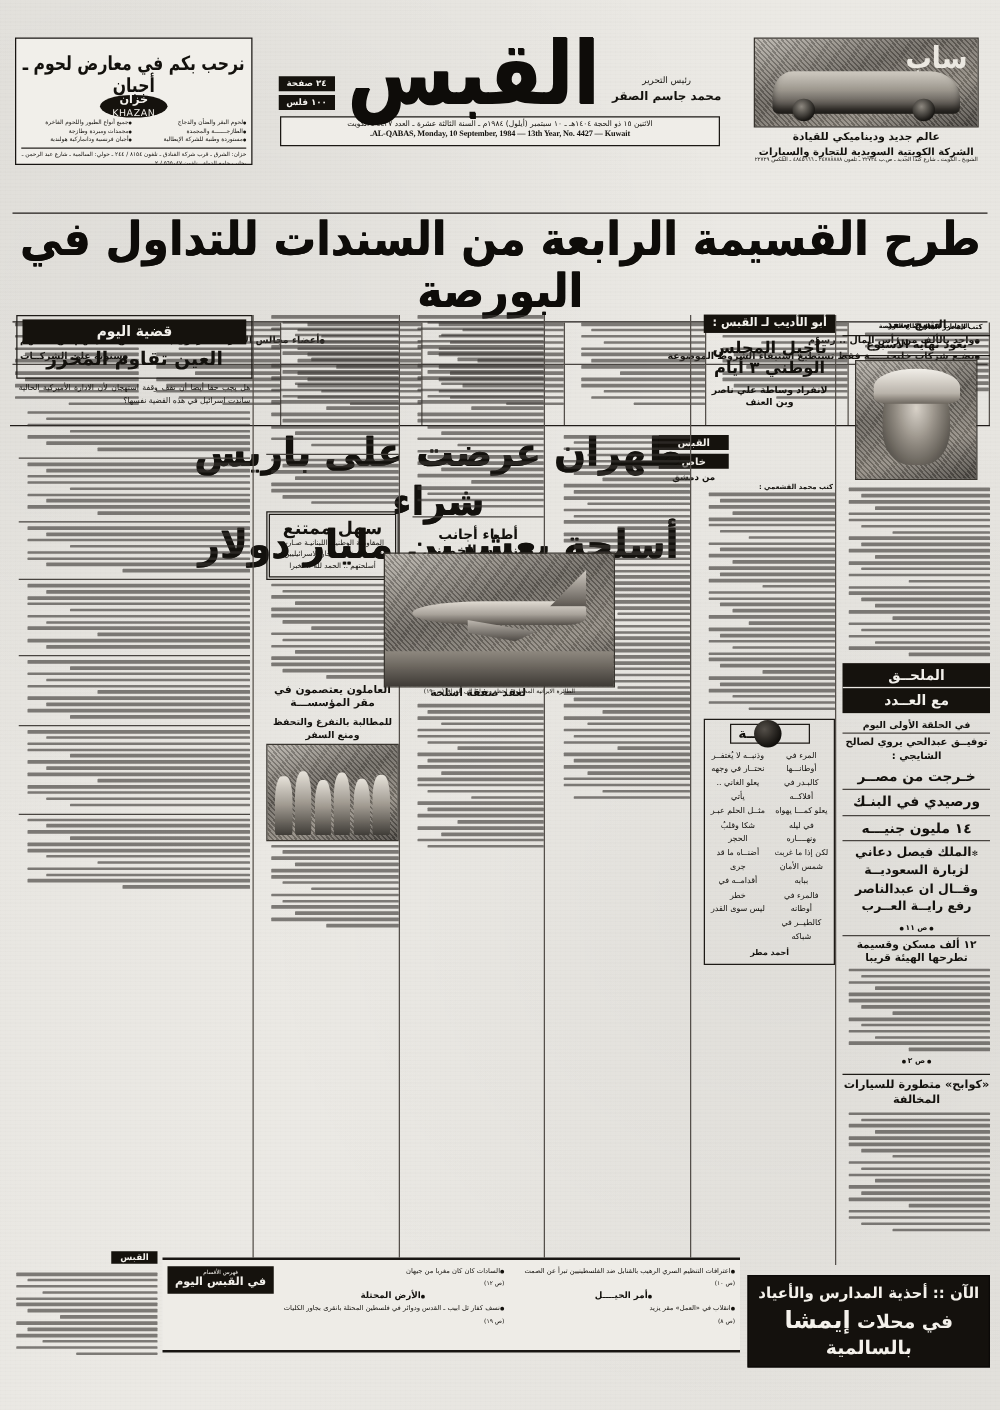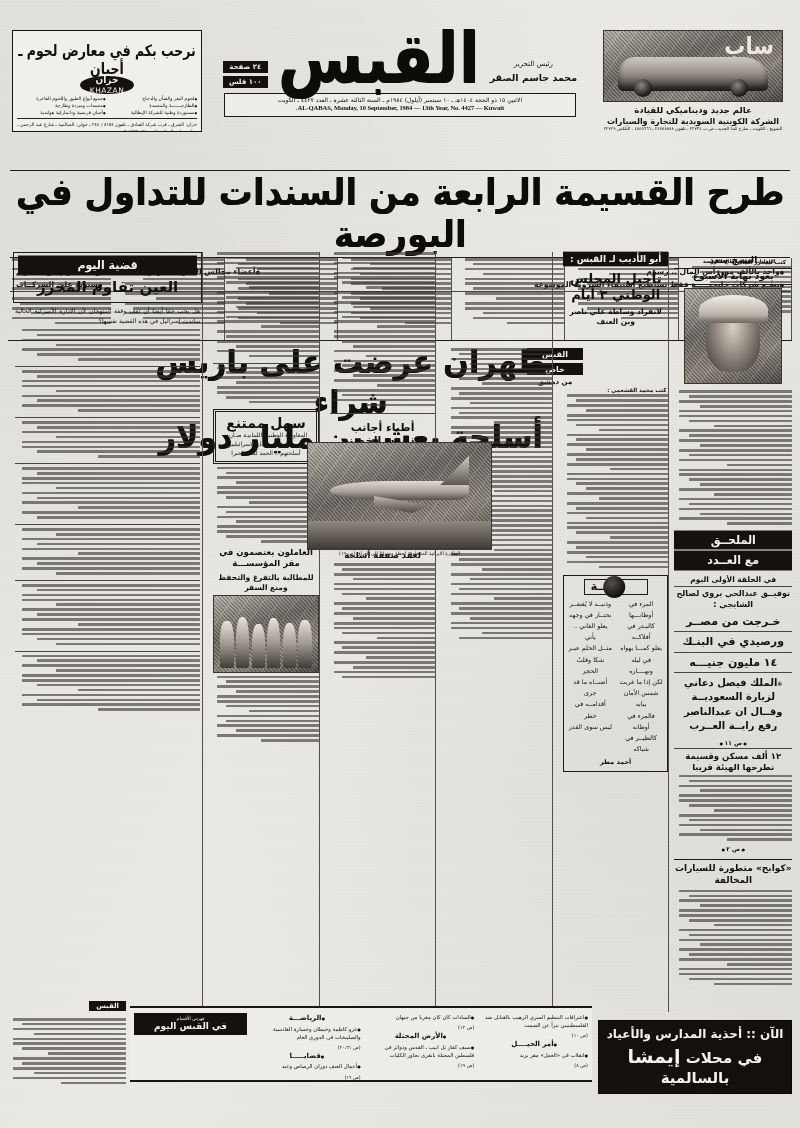--- a/index.html
+++ b/index.html
@@ -232,21 +232,21 @@
   .poem-cols ul { list-style: none; margin: 0; padding: 0; flex: 1; text-align: center; }
   .poem-sign { font-size: 6.4px; text-align: center; margin-top: 3px; font-weight: bold; }
 
   
   .index-strip {
     position: absolute; left: 130px; top: 1006px; width: 462px; height: 76px;
     border-top: 2.4px solid #1b1815; border-bottom: 2.4px solid #1b1815;
     background: #eceae5; display: flex; flex-direction: row-reverse; padding: 5px 4px; gap: 6px;
   }
   .idx-badge { background: #17140f; color: #f1efea; font-size: 9px; font-weight: bold;
-               padding: 3px 20px; height: fit-content; text-align: center; line-height: 1.2; }
+               padding: 3px 6px; height: fit-content; text-align: center; line-height: 1.2; }
   .idx-badge .tiny { display: block; font-size: 4.5px; font-weight: normal; }
   .idx-col { flex: 1; font-size: 5.4px; line-height: 1.5; }
   .idx-col .t { font-weight: bold; font-size: 7px; text-align: center; margin: 0 0 1px; }
   .idx-col .t::before { content: "\25CF "; font-size: 4px; }
   .idx-col .it { margin-bottom: 3px; }
   .idx-col .it::before { content: "\25CF "; font-size: 4px; }
   .idx-col .pg { font-size: 4.8px; text-align: start; }
 
   
   .ad-shoes {
@@ -993,28 +993,20 @@
     </div>
     <div class="photo-caption">الطائرة الايرانية المخطوفة لحظة وصولها الى العراق (ص ١٩)</div>
   </div>
 
   <div class="index-strip">
     <div class="idx-badge">
       <span class="tiny">فهرس الأقسام</span>
       <span>في القبس اليوم</span>
     </div>
 
-    <div class="idx-col">
-      <p class="t">الرياضـــة</p>
-      <div class="it">غزو كاظمة وخيطان وخسارة القادسية والصليبخات في الدوري العام</div>
-      <div class="pg">(ص ٢٠،٢١)</div>
-      <p class="t">قضايـــــا</p>
-      <div class="it">أعمال العنف دوران الرصاص وعيد</div>
-      <div class="pg">(ص ١٦)</div>
-    </div>
 
     <div class="idx-col">
       <div class="it">السادات كان كان مغربا من جيهان</div>
       <div class="pg">(ص ١٢)</div>
       <p class="t">الأرض المحتلة</p>
       <div class="it">نسف كفار ثل ابيب ـ القدس ودوائر في فلسطين المحتلة بانقرى بجاور الكليات</div>
       <div class="pg">(ص ١٩)</div>
     </div>
 
     <div class="idx-col">

